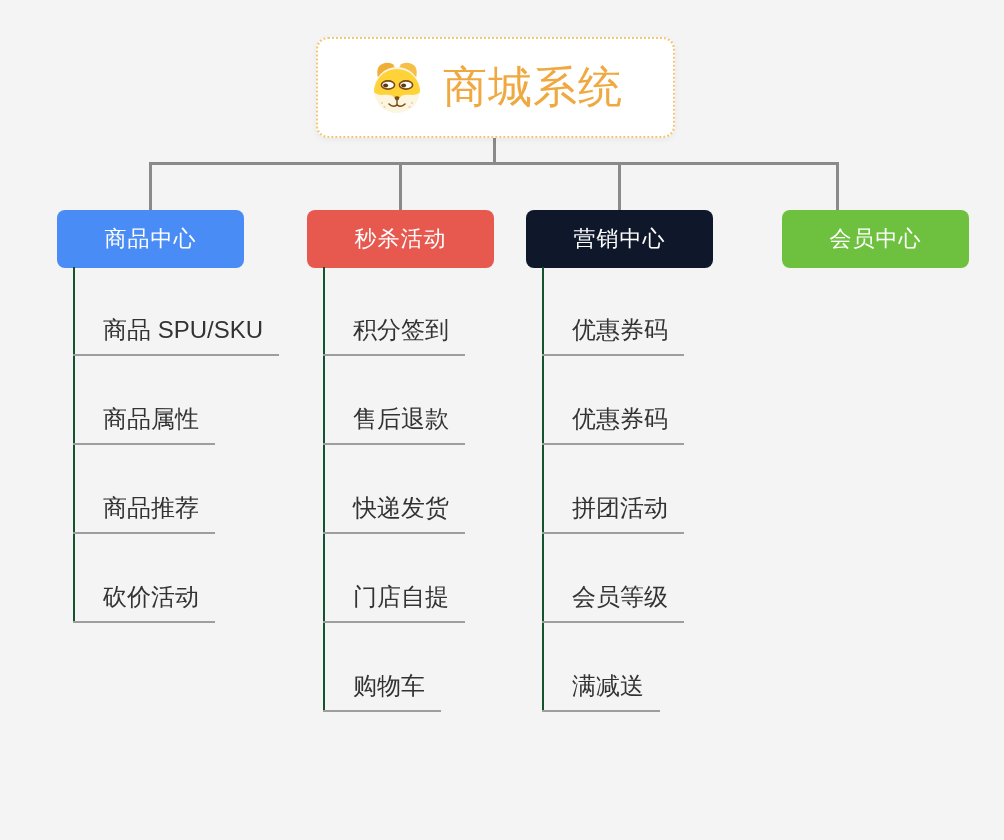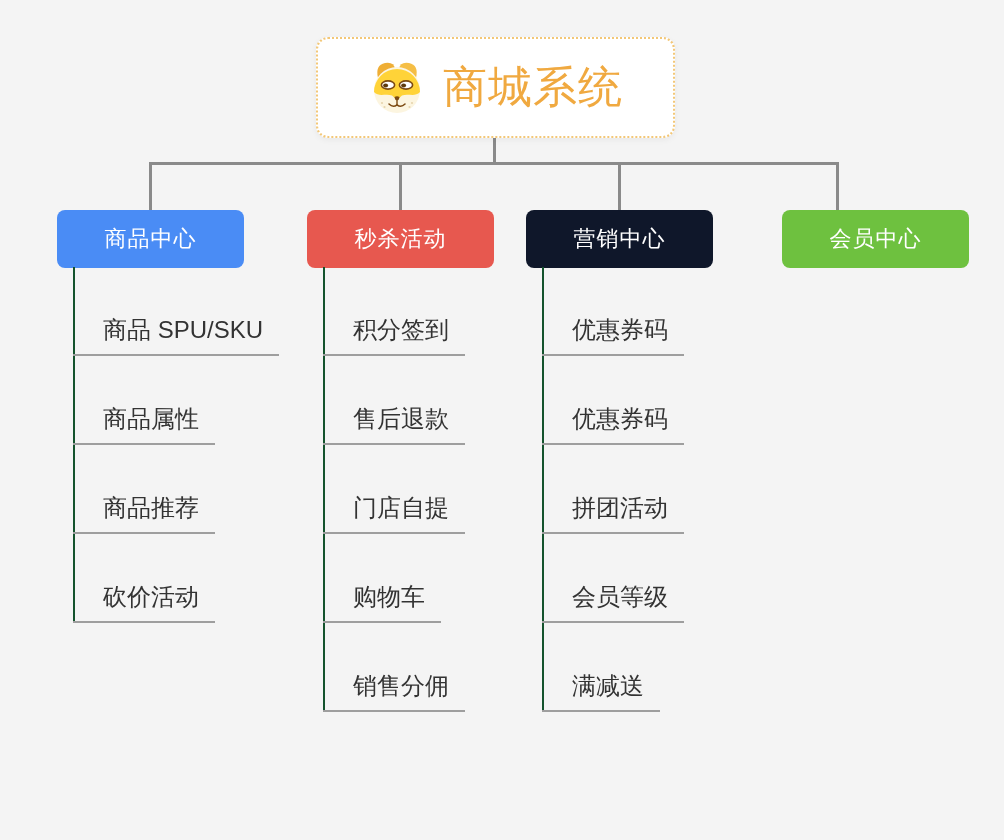--- a/index.html
+++ b/index.html
@@ -92,27 +92,27 @@
 
   <div class="branch-head bh-1" style="background-color: rgb(231, 88, 79);">秒杀活动</div>
   <div class="col col-1">
     <div class="item">
         <span class="item-label">积分签到</span>
       </div>
     <div class="item">
         <span class="item-label">售后退款</span>
       </div>
     <div class="item">
+        <span class="item-label">快递发货</span>
+      </div>
+    <div class="item">
         <span class="item-label">门店自提</span>
       </div>
     <div class="item">
         <span class="item-label">购物车</span>
-      </div>
-    <div class="item">
-        <span class="item-label">销售分佣</span>
       </div>
   </div>
 
   <div class="branch-head bh-2" style="background-color: #0f172a;">营销中心</div>
   <div class="col col-2">
     <div class="item">
         <span class="item-label">优惠券码</span>
       </div>
     <div class="item">
         <span class="item-label">优惠券码</span>

